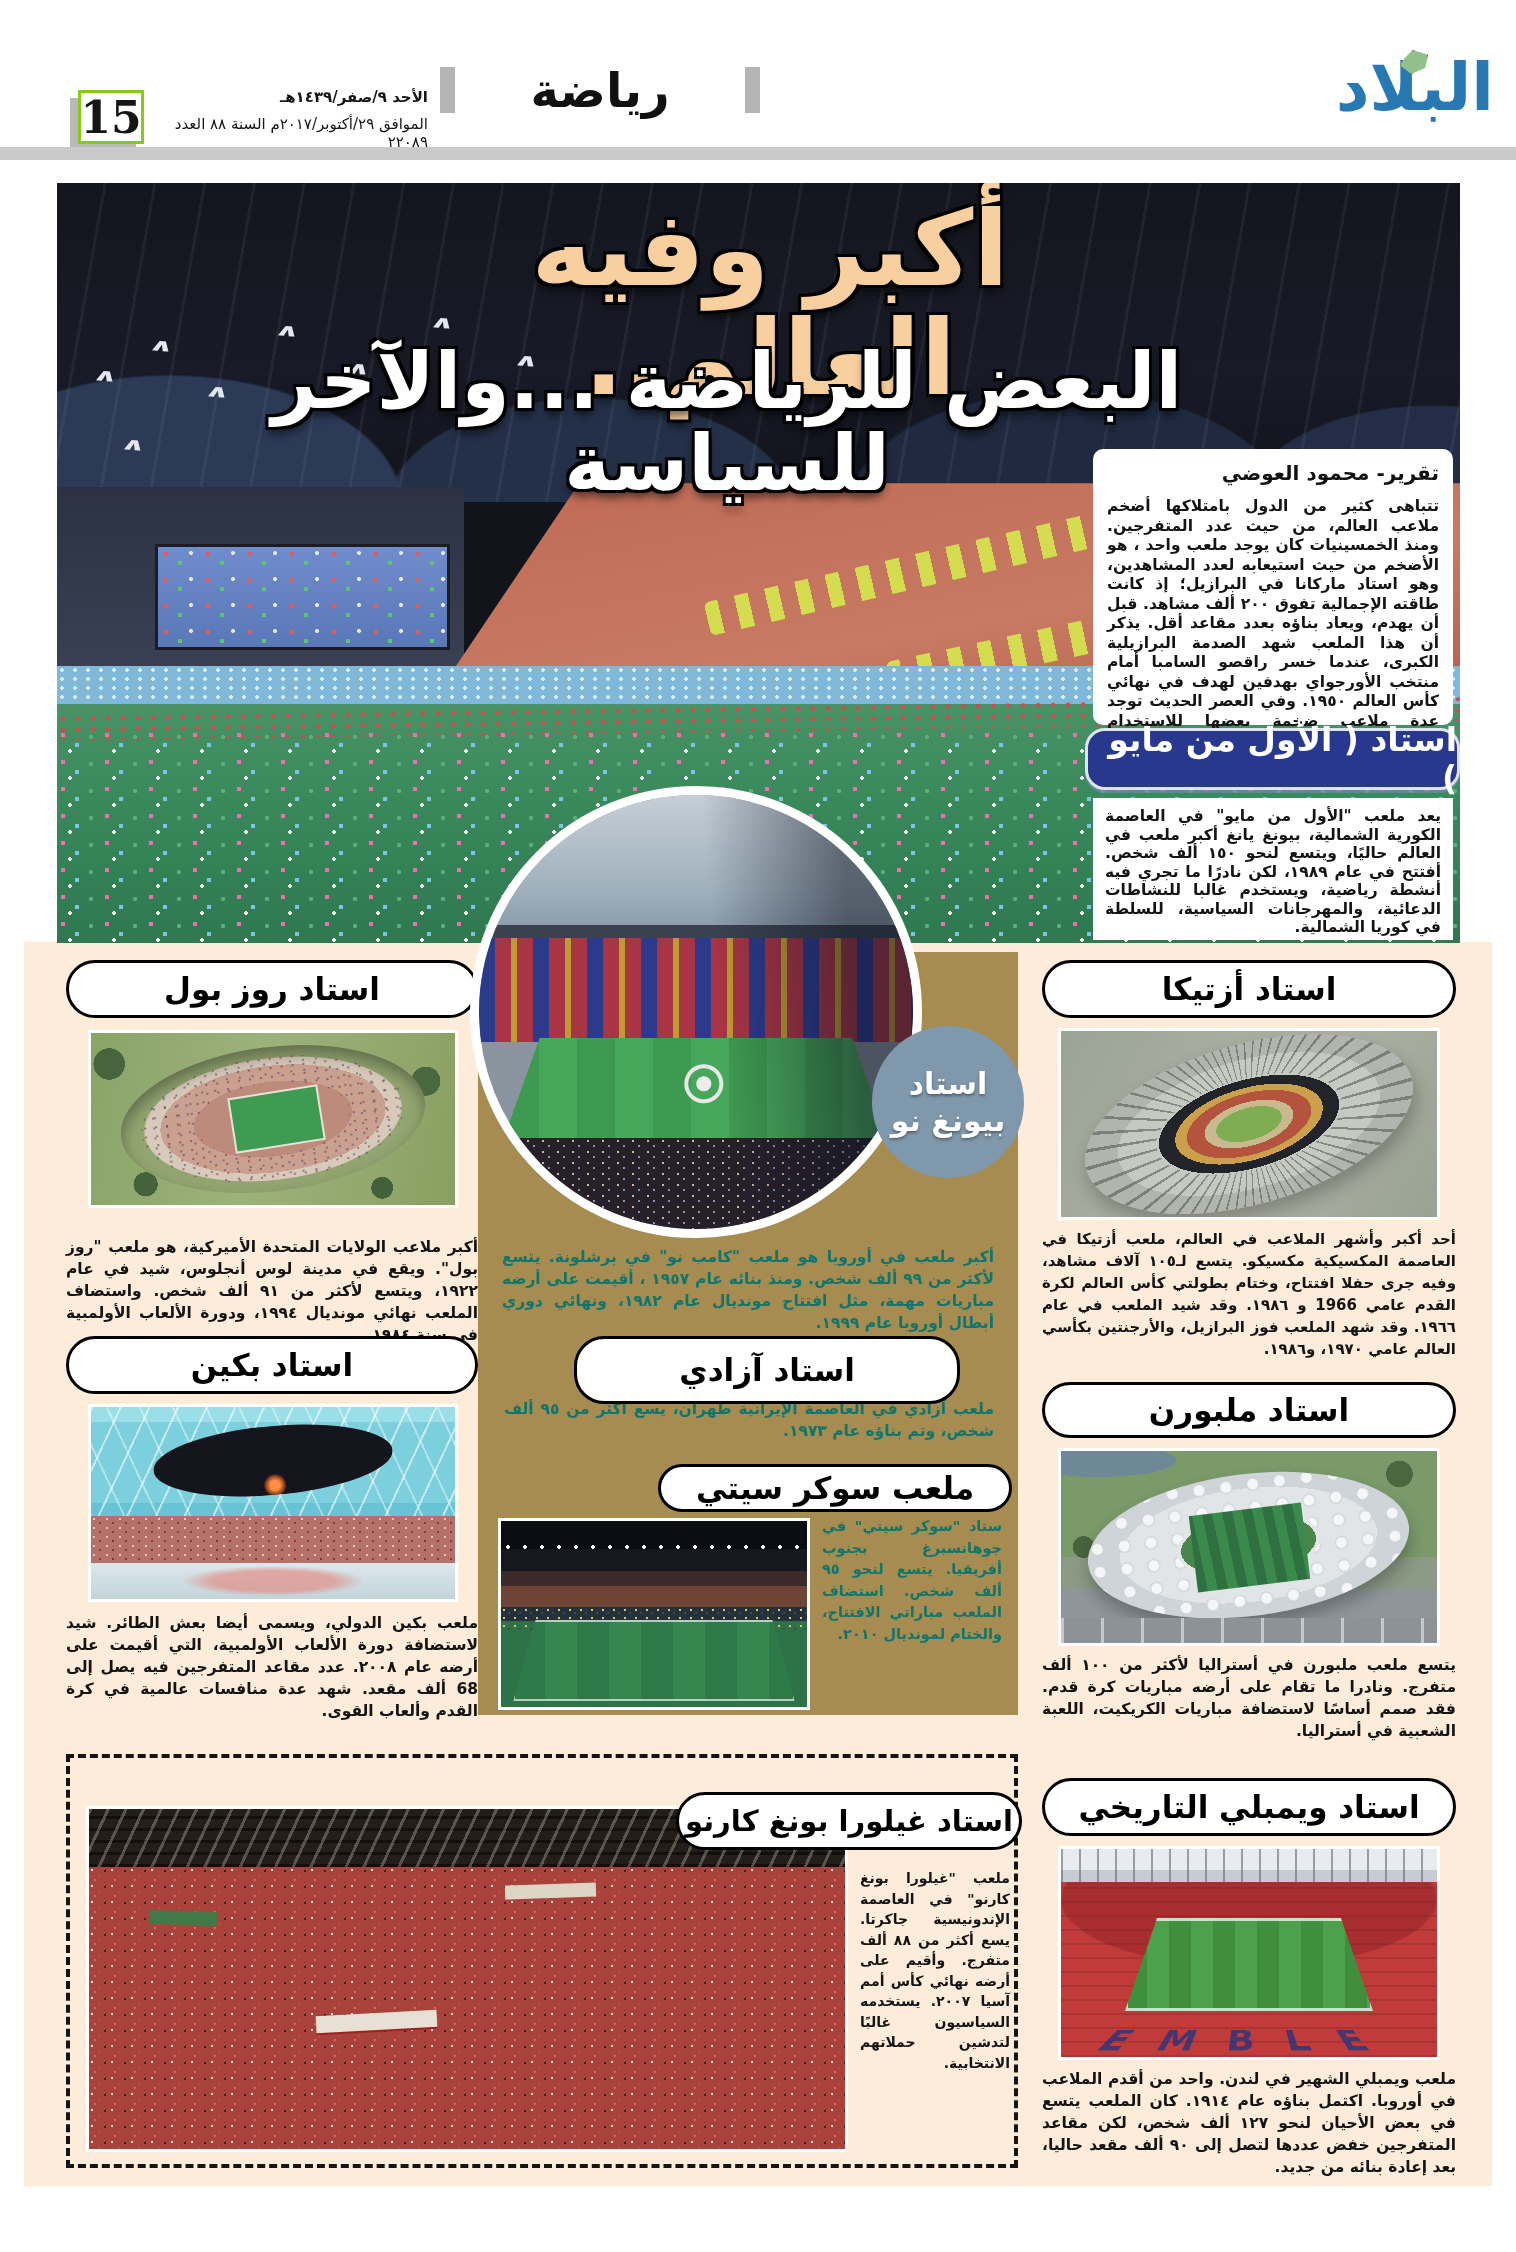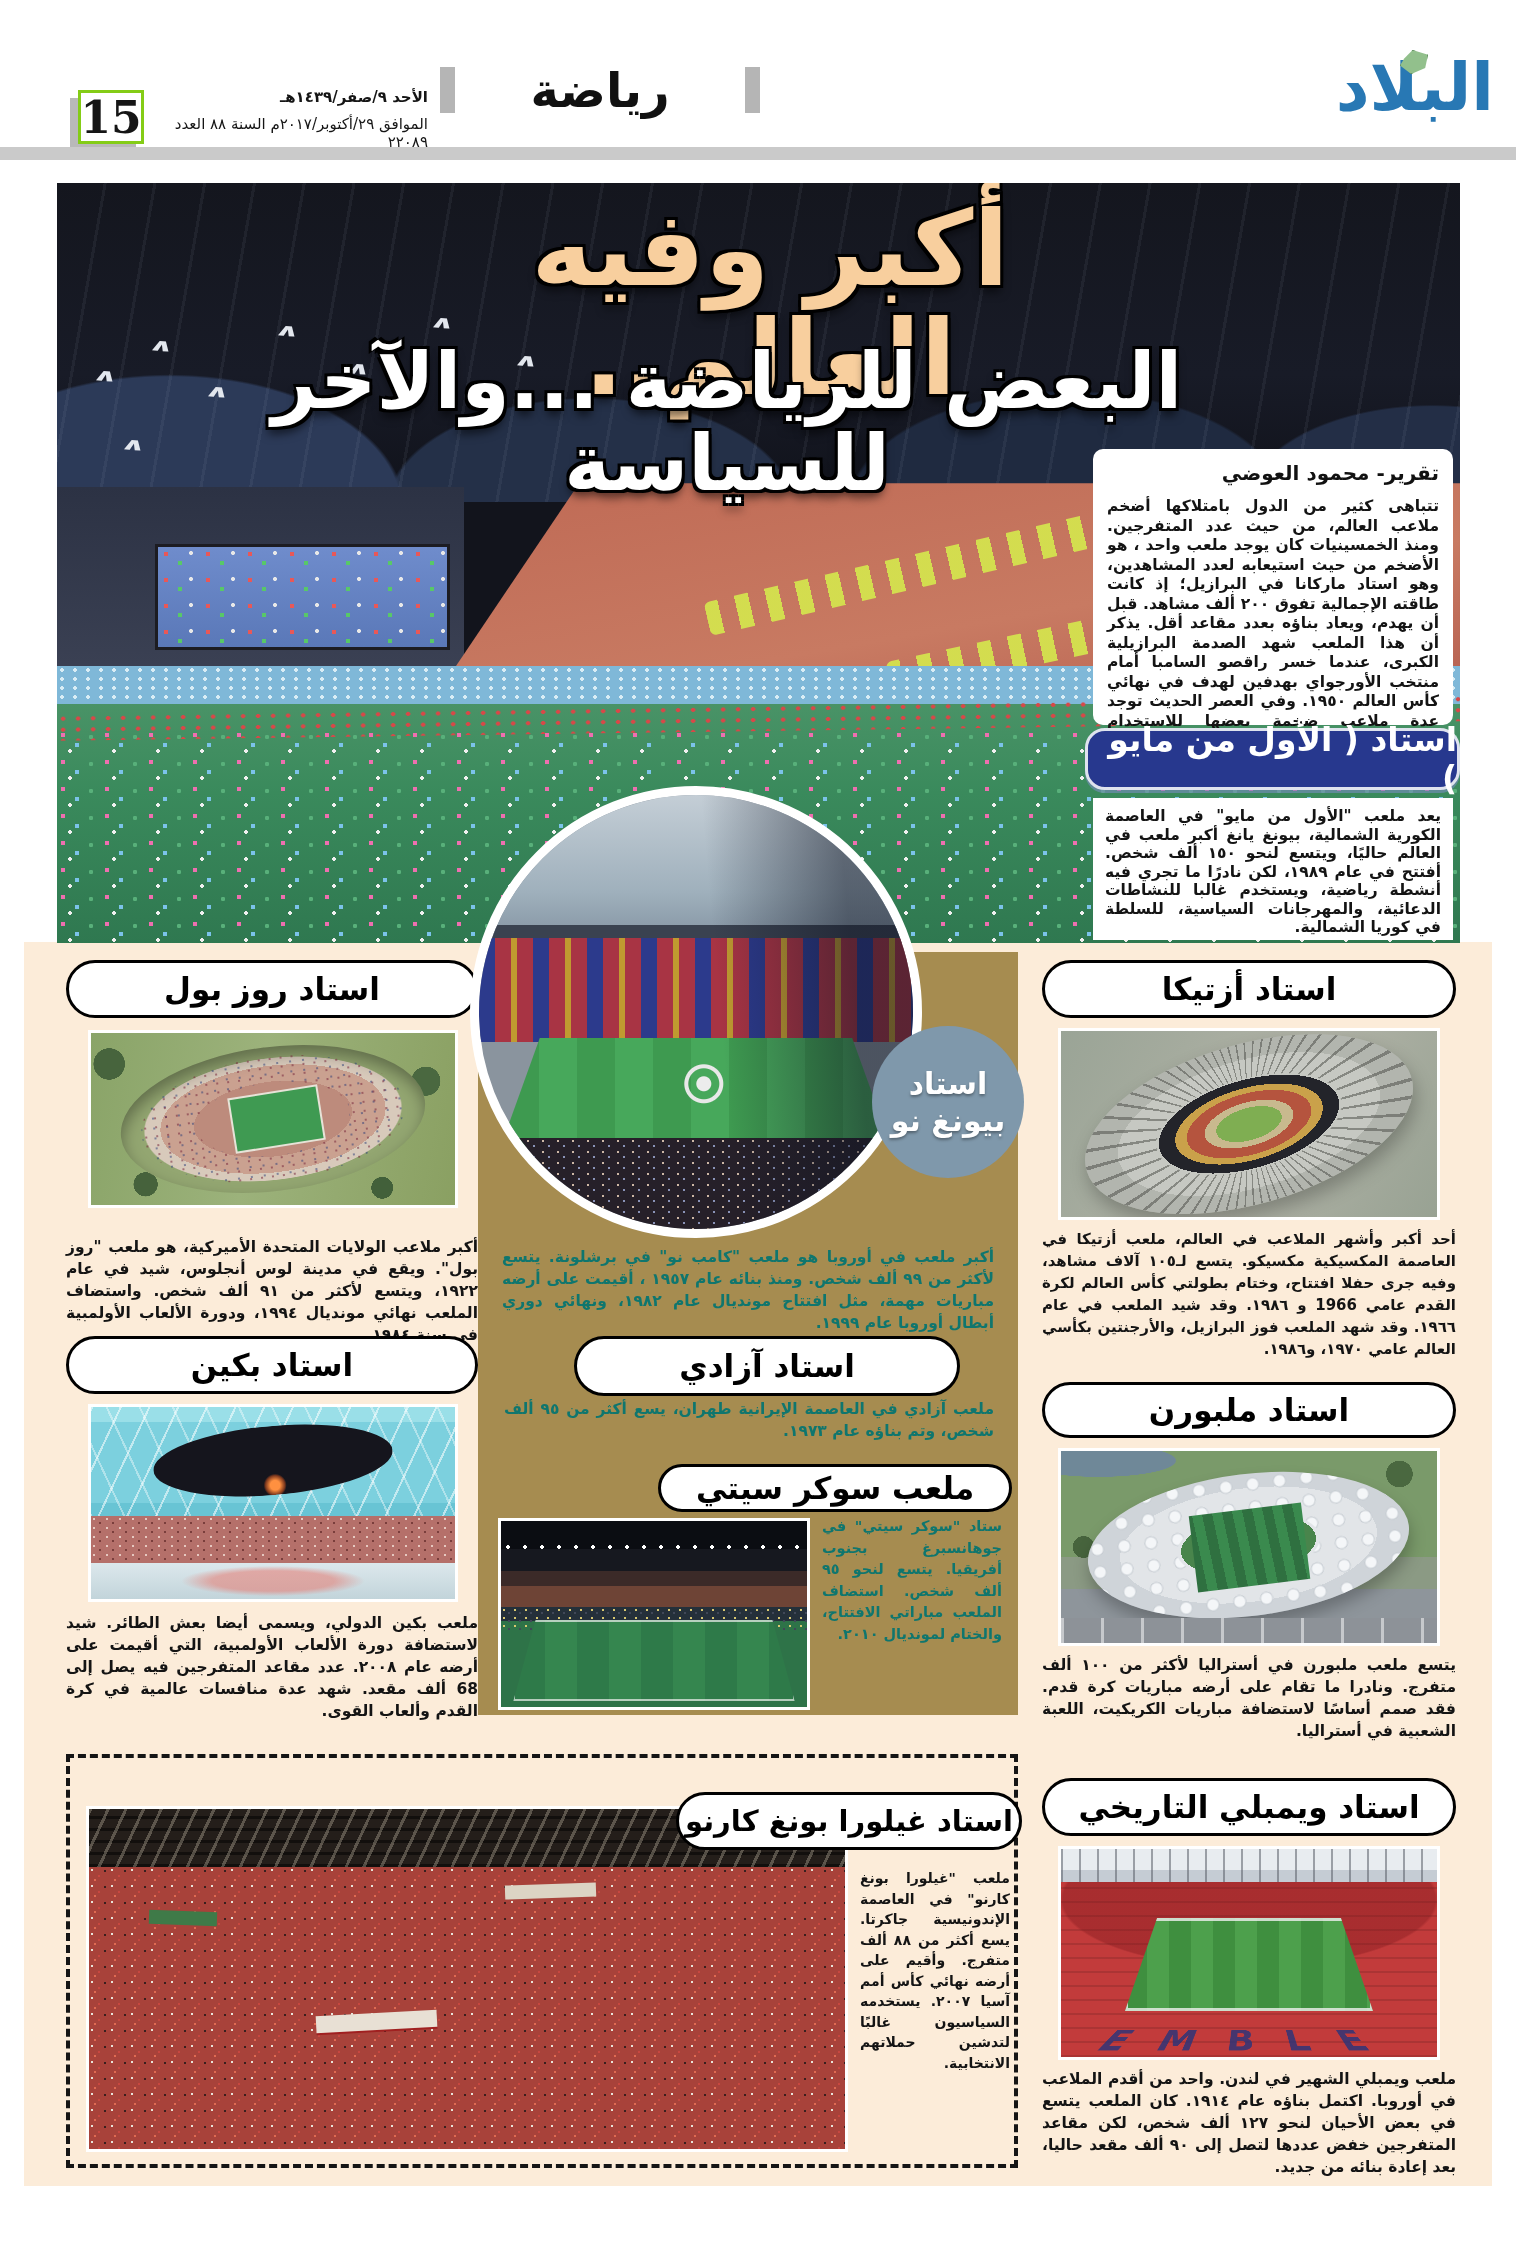--- a/index.html
+++ b/index.html
@@ -311,21 +311,21 @@
     <div class="cn-pitch"></div>
     <div class="cn-crowd"></div>
     <div class="cn-shade"></div>
   </div>
   <div class="campnou-label">
     <span>استاد</span>
     <span>بيونغ نو</span>
   </div>
   <div class="cap cap-white cn-text">أكبر ملعب في أوروبا هو ملعب "كامب نو" في برشلونة. يتسع لأكثر من ٩٩ ألف شخص. ومنذ بنائه عام ١٩٥٧ ، أقيمت على أرضه مباريات مهمة، مثل افتتاح مونديال عام ١٩٨٢، ونهائي دوري أبطال أوروبا عام ١٩٩٩.</div>
 
-  <div class="pill" style="left:574px;top:1336px;width:386px;height:60px;text-align:center;">استاد آزادي</div>
+  <div class="pill" style="left:574px;top:1336px;width:386px;height:68px;text-align:center;">استاد آزادي</div>
   <div class="cap cap-white" style="left:504px;top:1398px;width:490px;">ملعب آزادي في العاصمة الإيرانية طهران، يسع أكثر من ٩٥ ألف شخص، وتم بناؤه عام ١٩٧٣.</div>
 
   <div class="pill" style="left:658px;top:1464px;width:354px;height:48px;">ملعب سوكر سيتي</div>
   <div class="photo ph-soccer" style="left:498px;top:1518px;width:312px;height:192px;">
     <div class="sc-lights"></div>
     <div class="sc-crowd"></div>
     <div class="sc-pitch"></div>
   </div>
   <div class="cap cap-white" style="left:822px;top:1516px;width:180px;font-size:14.5px;line-height:21.5px;">ستاد "سوكر سيتي" في جوهانسبرغ بجنوب أفريقيا. يتسع لنحو ٩٥ ألف شخص. استضاف الملعب مباراتي الافتتاح، والختام لمونديال ٢٠١٠.</div>
 

